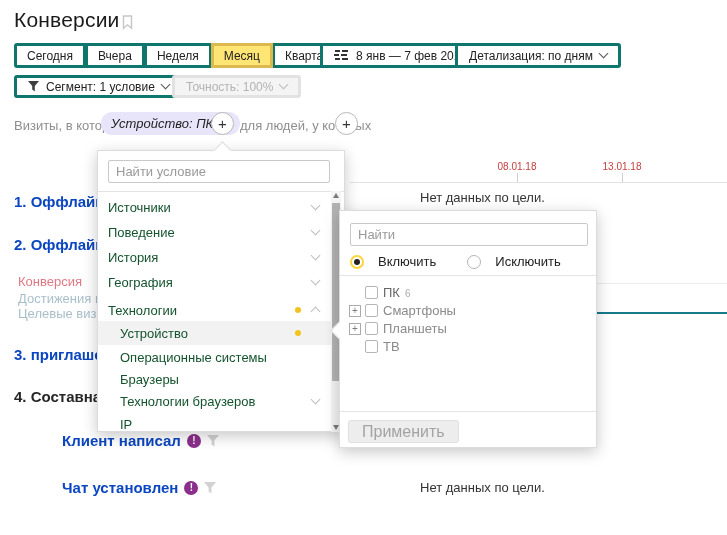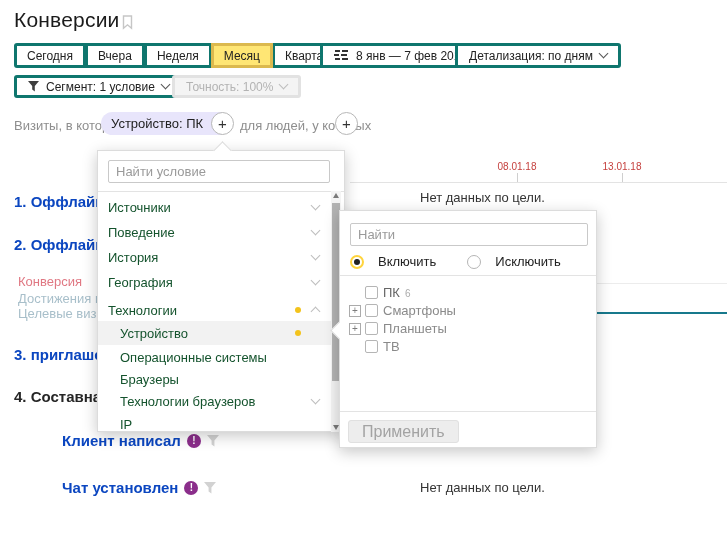--- a/index.html
+++ b/index.html
@@ -26,21 +26,21 @@
   .btn.attach-r { border-radius:3px 0 0 3px; }
 
   .chev { display:inline-block; width:6px; height:6px; border-right:1.5px solid #555; border-bottom:1.5px solid #555;
           transform:rotate(45deg); margin-top:-4px; flex:none; }
   .chev.up { transform:rotate(-135deg); margin-top:3px; }
   .chev.lt { border-color:#bdbdbd; }
 
   
   .gray-label { font-size:13px; color:#8e8e8e; white-space:nowrap; }
   .chip { display:inline-flex; align-items:center; gap:8px; height:23px; padding:0 10px;
-          background:#e8e5fb; border-radius:12px; font-size:13px; color:#222; cursor:pointer; white-space:nowrap; }
+          background:#e8e5fb; border-radius:12px; font-size:13px; color:#222; cursor:pointer; white-space:nowrap;font-style:italic; }
   .chip .x { color:#9793b8; font-size:11px; cursor:pointer; }
   .plus { display:inline-flex; align-items:center; justify-content:center; width:23px; height:23px;
           border:1px solid #b7b7b7; border-radius:50%; background:#fff; font-size:15px; color:#333;
           box-sizing:border-box; cursor:pointer; }
 
   
   .hline { position:absolute; height:1px; background:#e3e3e3; }
   .tick { position:absolute; width:1px; background:#cfcfcf; }
   .dlabel { position:absolute; width:46px; text-align:center; font-size:10px; color:#c5403e; }
   .nodata { position:absolute; font-size:13px; color:#333; white-space:nowrap; }

